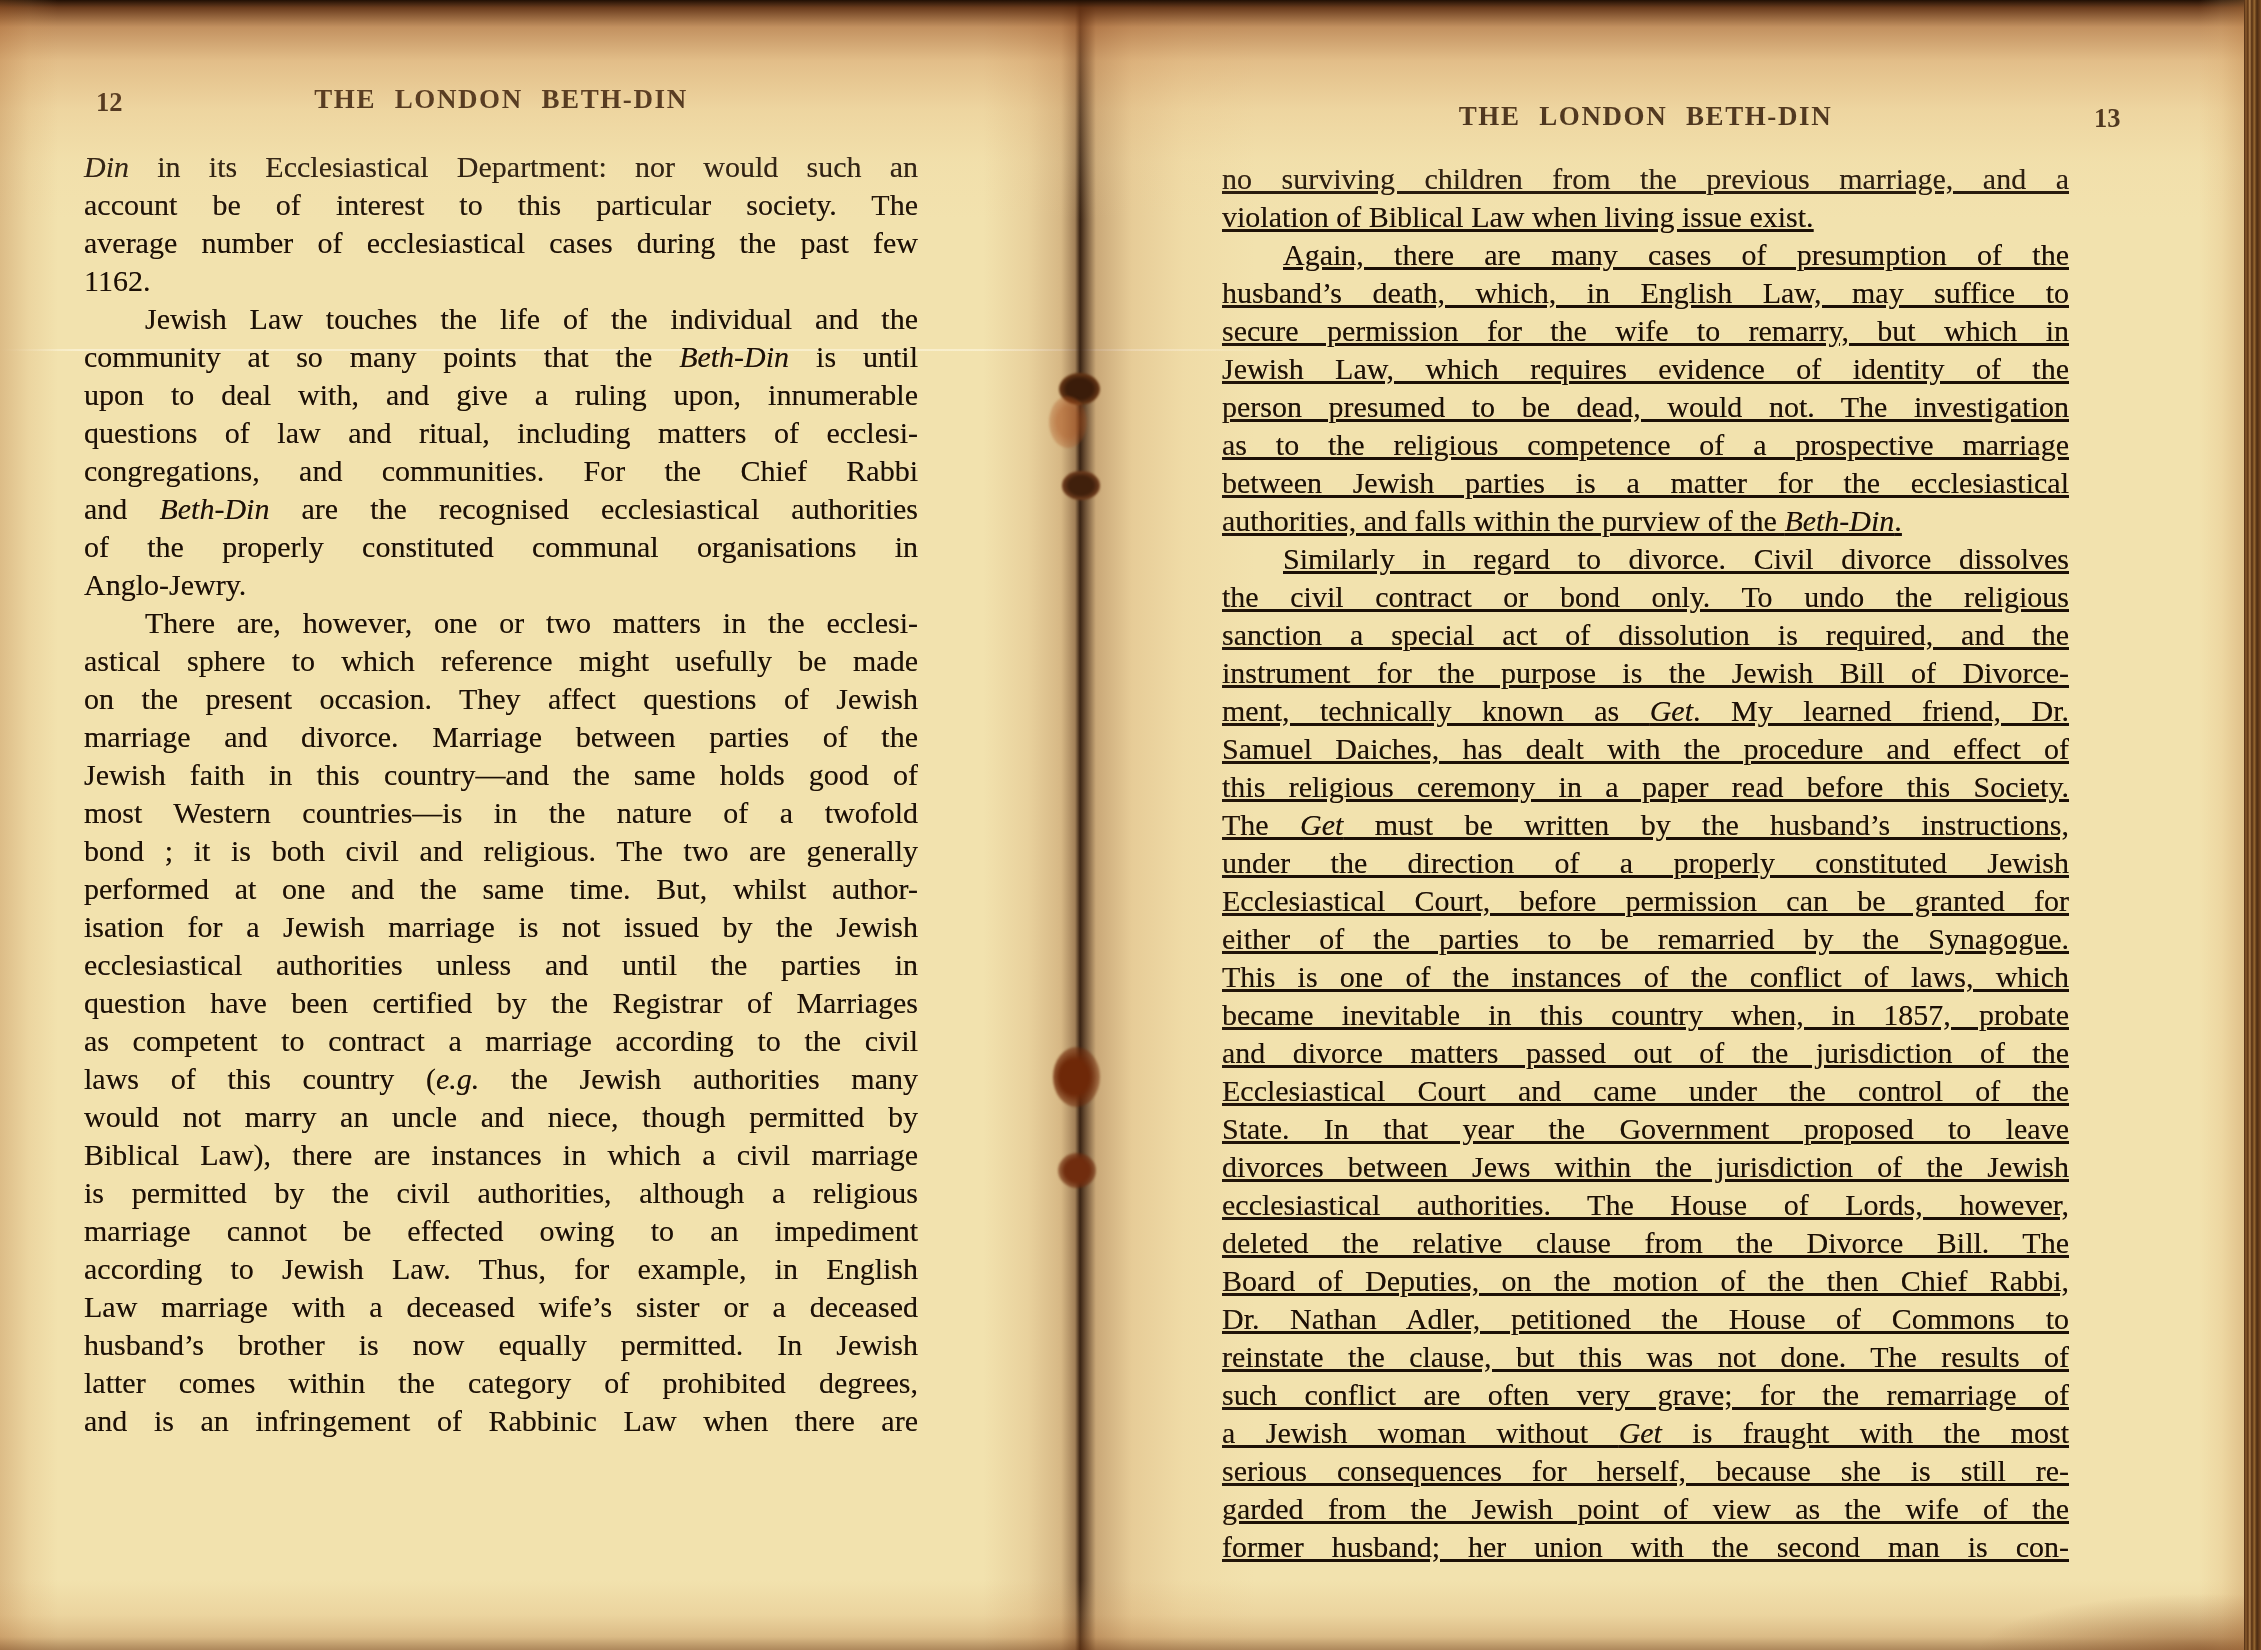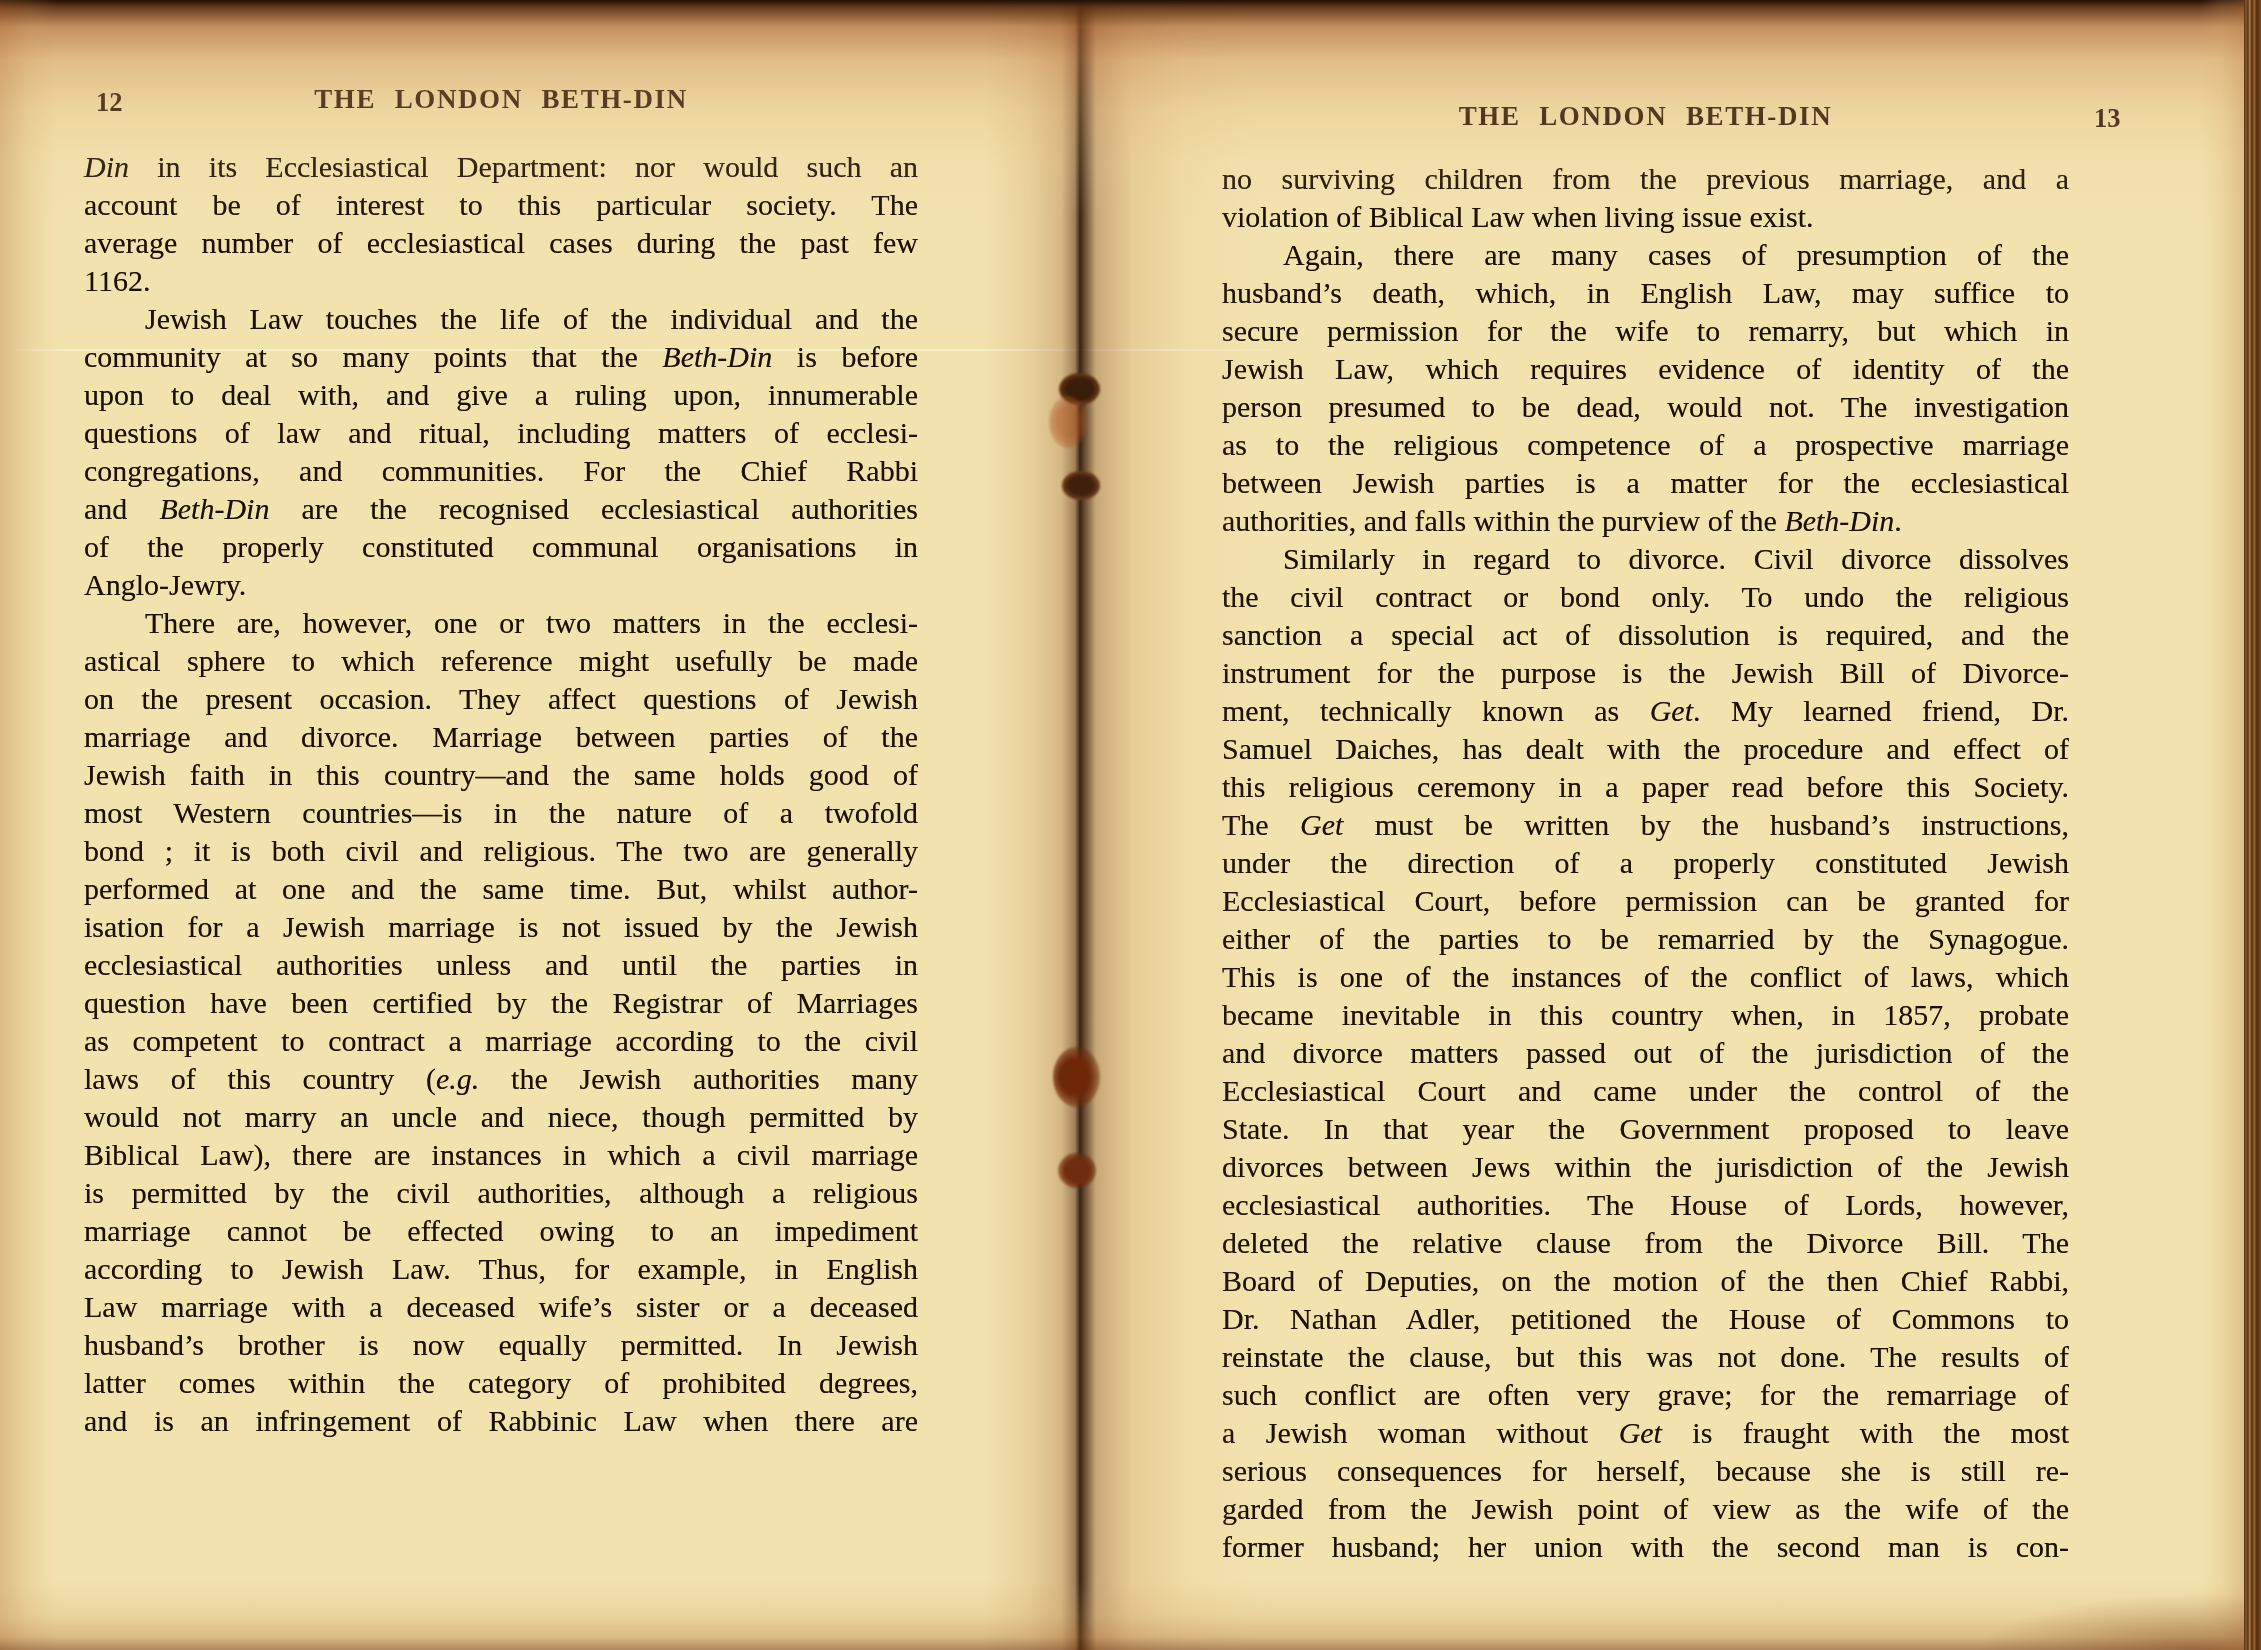--- a/index.html
+++ b/index.html
@@ -54,38 +54,38 @@
   .tline.last{text-align-last:left;}
   .tline.indent{text-indent:61px;}
   .it{font-style:italic;margin-top:9px;}
 
   #left-head-title{left:84px;top:84px;width:834px;text-align:center;}
   #left-page-num{left:96px;top:87px;}
   #left-body{left:84px;top:148px;width:834px;}
 
   #right-head-title{left:1222px;top:101px;width:847px;text-align:center;}
   #right-page-num{left:2094px;top:103px;}
-  #right-body{left:1222px;top:160px;width:847px;}
+  #right-body{left:1222px;top:160px;width:847px;text-decoration:underline;}
 </style>
 </head>
 <body>
 
 <div class="scan">
 
   <div class="crease-line"></div>
 
   <div class="page-num" id="left-page-num">12</div>
   <div class="running-head" id="left-head-title">THE LONDON BETH-DIN</div>
   <div class="page-body" id="left-body">
       <div class="tline"><span class="it">Din</span><span> in its Ecclesiastical Department: nor would such an</span></div>
       <div class="tline"><span>account be of interest to this particular society. The</span></div>
       <div class="tline"><span>average number of ecclesiastical cases during the past few</span></div>
       <div class="tline last"><span>1162.</span></div>
       <div class="tline indent"><span>Jewish Law touches the life of the individual and the</span></div>
-      <div class="tline"><span>community at so many points that the </span><span class="it">Beth-Din</span><span> is before</span></div>
+      <div class="tline"><span>community at so many points that the </span><span class="it">Beth-Din</span><span> is until</span></div>
       <div class="tline"><span>upon to deal with, and give a ruling upon, innumerable</span></div>
       <div class="tline"><span>questions of law and ritual, including matters of ecclesi-</span></div>
       <div class="tline"><span>congregations, and communities. For the Chief Rabbi</span></div>
       <div class="tline"><span>and </span><span class="it">Beth-Din</span><span> are the recognised ecclesiastical authorities</span></div>
       <div class="tline"><span>of the properly constituted communal organisations in</span></div>
       <div class="tline last"><span>Anglo-Jewry.</span></div>
       <div class="tline indent"><span>There are, however, one or two matters in the ecclesi-</span></div>
       <div class="tline"><span>astical sphere to which reference might usefully be made</span></div>
       <div class="tline"><span>on the present occasion. They affect questions of Jewish</span></div>
       <div class="tline"><span>marriage and divorce. Marriage between parties of the</span></div>

